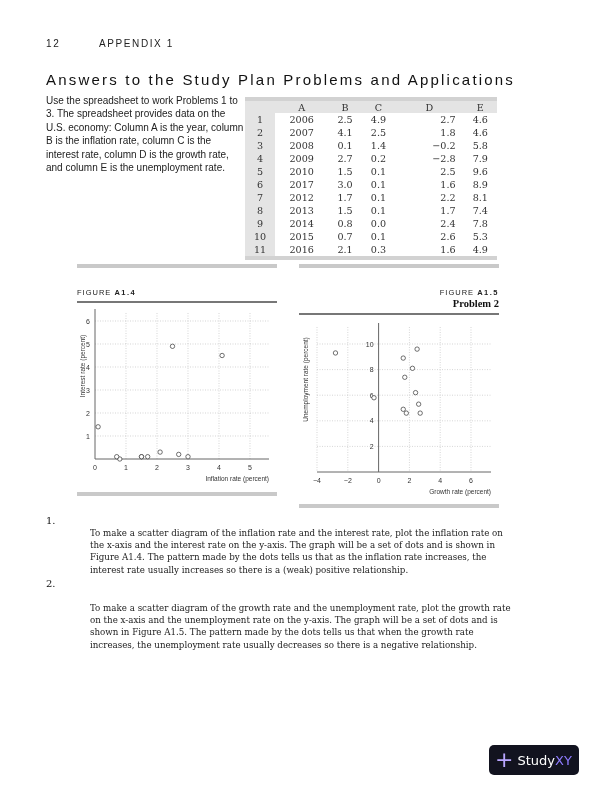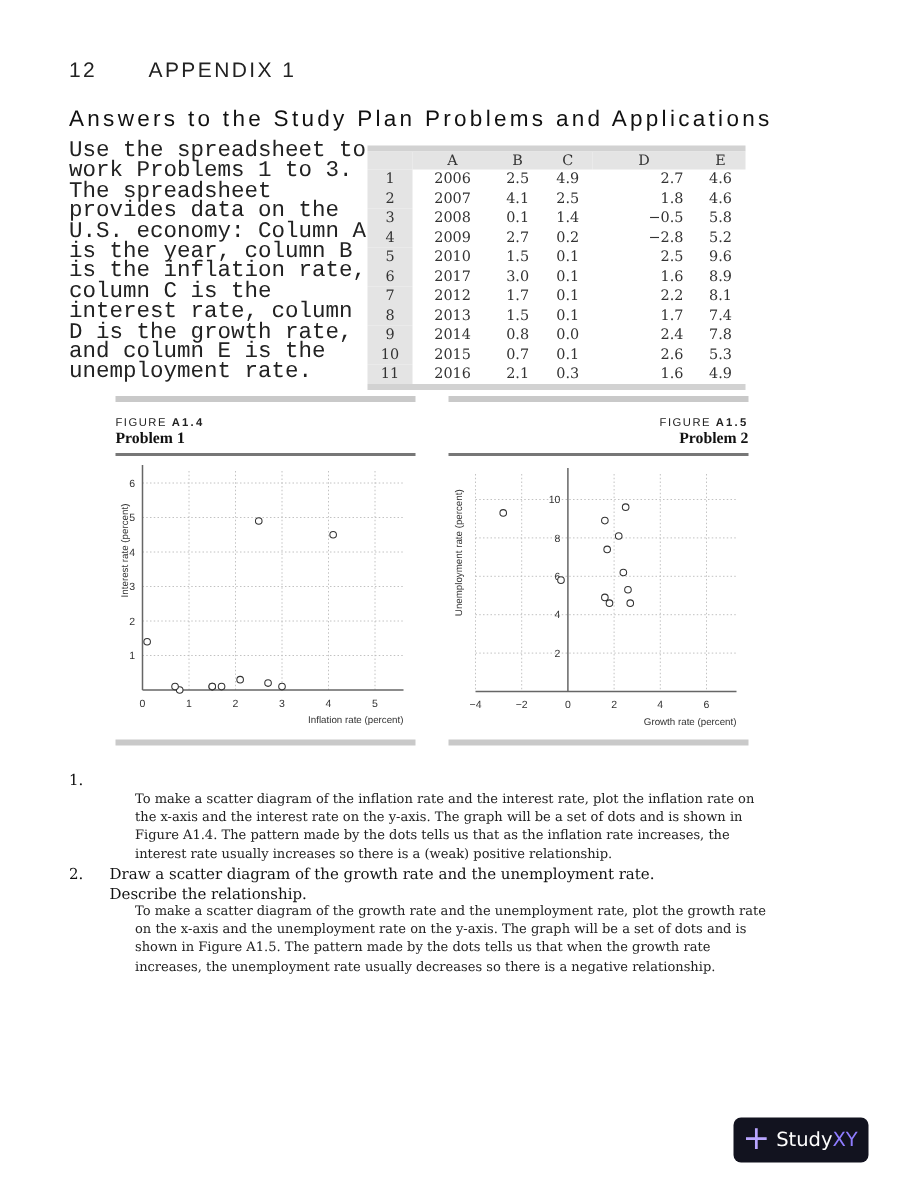--- a/index.html
+++ b/index.html
@@ -1,31 +1,31 @@
 <!DOCTYPE html>
 <html><head>
 <meta charset="utf-8">
 <style>
   html,body{margin:0;padding:0;background:#fff;}
   body{width:612px;height:792px;position:relative;overflow:hidden;font-family:"DejaVu Serif","Liberation Serif",serif;color:#222;}
   .abs{position:absolute;}
-  .hdr{font-family:"Liberation Sans",sans-serif;font-size:14px;letter-spacing:1.6px;color:#222;top:38px;}
+  .hdr{font-family:"Liberation Sans",sans-serif;font-size:10px;letter-spacing:1.6px;color:#222;top:38px;}
   .title{left:46px;top:71px;font-family:"Liberation Sans",sans-serif;font-size:15px;letter-spacing:2.2px;color:#111;white-space:nowrap;}
-  .intro{left:46px;top:94px;width:200px;font-size:15px;line-height:13.4px;font-family:Liberation Mono, monospace;color:#222;}
+  .intro{left:46px;top:94px;width:200px;font-size:10px;line-height:13.4px;font-family:Liberation Sans, sans-serif;color:#222;}
   
   .sheet{left:245px;top:97px;width:252px;border-top:4px solid #d2d2d2;border-bottom:4px solid #d2d2d2;background:#fff;}
   .sheet table{border-collapse:collapse;width:100%;font-family:"DejaVu Serif",serif;font-size:9.6px;color:#333;}
   .sheet th{font-weight:normal;background:#e4e4e4;height:12px;padding:0;text-align:center;}
   .sheet td{height:13px;padding:0;text-align:center;}
   .sheet td.rn{background:#e4e4e4;width:30px;}
   .sheet td.r{text-align:right;padding-right:8px;}
   
   .fig{width:200px;}
   .fig .topbar{height:4px;background:#c9c9c9;}
-  .fig .flabel{font-family:"Liberation Sans",sans-serif;font-size:7.5px;letter-spacing:1px;color:#222;margin-top:9px;}
+  .fig .flabel{font-family:"Liberation Sans",sans-serif;font-size:7.5px;letter-spacing:1px;color:#222;margin-top:20px;}
   .fig .flabel b{font-weight:bold;letter-spacing:1.5px;}
   .fig .ftitle{font-family:"Liberation Serif",serif;font-weight:bold;font-size:10.5px;margin-top:1px;color:#111;}
   .fig .rule{height:1.5px;background:#777;margin-top:4px;}
   .fig .botbar{height:4px;background:#c9c9c9;}
   svg text{font-family:"Liberation Sans",sans-serif;}
   
   .q{left:46px;font-size:10px;line-height:13px;font-family:"DejaVu Serif",serif;color:#111;}
   .q .num{position:absolute;left:0;top:0;}
   .q .qt{position:absolute;left:27px;width:440px;}
   .ans{font-size:8.7px;line-height:12.2px;color:#222;}
@@ -71,30 +71,30 @@
           <td>4.1</td>
           <td>2.5</td>
           <td class="r">1.8</td>
           <td>4.6</td>
         </tr>
         <tr>
           <td class="rn">3</td>
           <td>2008</td>
           <td>0.1</td>
           <td>1.4</td>
-          <td class="r">−0.5</td>
+          <td class="r">−0.2</td>
           <td>5.8</td>
         </tr>
         <tr>
           <td class="rn">4</td>
           <td>2009</td>
           <td>2.7</td>
           <td>0.2</td>
           <td class="r">−2.8</td>
-          <td>5.2</td>
+          <td>7.9</td>
         </tr>
         <tr>
           <td class="rn">5</td>
           <td>2010</td>
           <td>1.5</td>
           <td>0.1</td>
           <td class="r">2.5</td>
           <td>9.6</td>
         </tr>
         <tr>
@@ -145,21 +145,20 @@
           <td class="r">1.6</td>
           <td>4.9</td>
         </tr>
       </tbody>
   </table>
 </div>
 
 <div class="abs fig" style="left:77px;top:264px;">
   <div class="topbar"></div>
   <div class="flabel"><span>FIGURE</span> <b>A1.4</b></div>
-  <div class="ftitle">Problem 1</div>
   <div class="rule"></div>
   <svg id="chart1" width="200" height="185">
       <line x1="49" y1="10" x2="49" y2="156" stroke="#bbb" stroke-width="0.6" stroke-dasharray="1,1.5"></line>
       <line x1="80" y1="10" x2="80" y2="156" stroke="#bbb" stroke-width="0.6" stroke-dasharray="1,1.5"></line>
       <line x1="111" y1="10" x2="111" y2="156" stroke="#bbb" stroke-width="0.6" stroke-dasharray="1,1.5"></line>
       <line x1="142" y1="10" x2="142" y2="156" stroke="#bbb" stroke-width="0.6" stroke-dasharray="1,1.5"></line>
       <line x1="173" y1="10" x2="173" y2="156" stroke="#bbb" stroke-width="0.6" stroke-dasharray="1,1.5"></line>
       <line x1="18" y1="133" x2="192" y2="133" stroke="#bbb" stroke-width="0.6" stroke-dasharray="1,1.5"></line>
       <line x1="18" y1="110" x2="192" y2="110" stroke="#bbb" stroke-width="0.6" stroke-dasharray="1,1.5"></line>
       <line x1="18" y1="87" x2="192" y2="87" stroke="#bbb" stroke-width="0.6" stroke-dasharray="1,1.5"></line>
@@ -243,20 +242,19 @@
   <div class="botbar"></div>
 </div>
 
 <div class="abs q" style="top:514px;width:480px;height:60px;">
   <span class="num">1.</span>
   <div class="qt ans" style="top:13px;left:44px;width:424px;">To make a scatter diagram of the inflation rate and the interest rate, plot the inflation rate on the x-axis and the interest rate on the y-axis. The graph will be a set of dots and is shown in Figure A1.4. The pattern made by the dots tells us that as the inflation rate increases, the interest rate usually increases so there is a (weak) positive relationship.</div>
 </div>
 
 <div class="abs q" style="top:577px;width:480px;height:80px;">
   <span class="num">2.</span>
-  <div class="qt" style="top:0;width:400px;">Draw a scatter diagram of the growth rate and the unemployment rate. Describe the relationship.</div>
   <div class="qt ans" style="top:25px;left:44px;width:424px;">To make a scatter diagram of the growth rate and the unemployment rate, plot the growth rate on the x-axis and the unemployment rate on the y-axis. The graph will be a set of dots and is shown in Figure A1.5. The pattern made by the dots tells us that when the growth rate increases, the unemployment rate usually decreases so there is a negative relationship.</div>
 </div>
 
 <div class="abs logo">
   <span class="plus">+</span>
   <span class="txt"><span>Study</span><span class="xy">XY</span></span>
 </div>
 
 </body></html>

